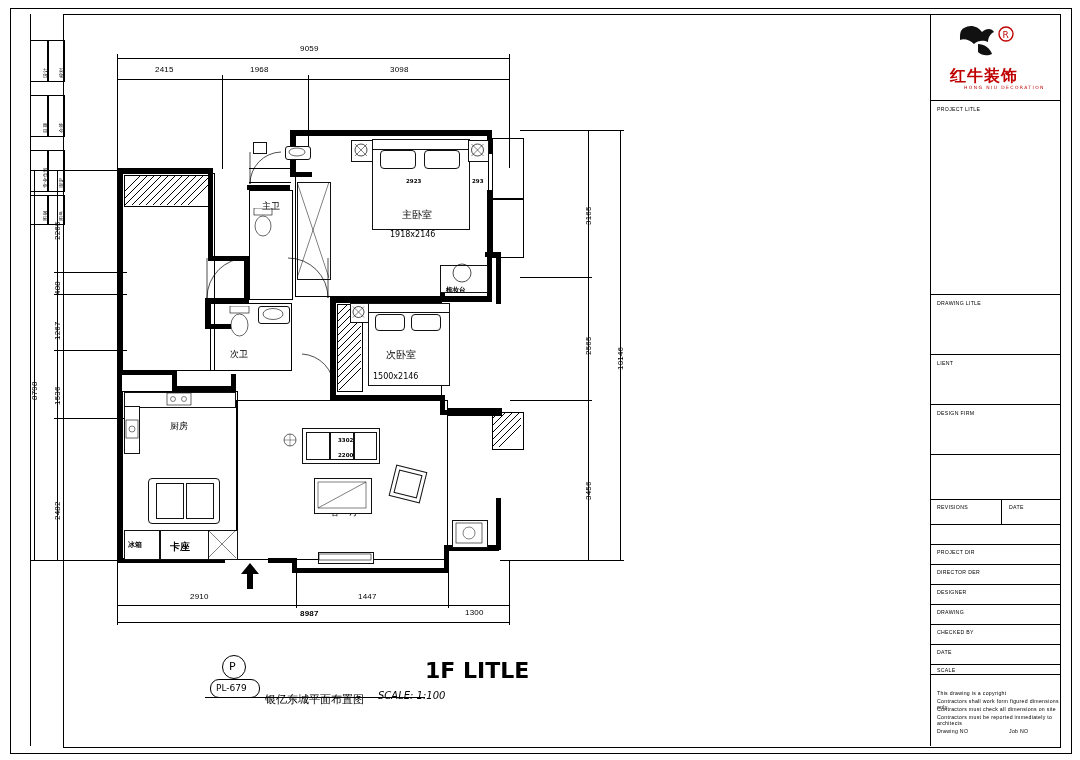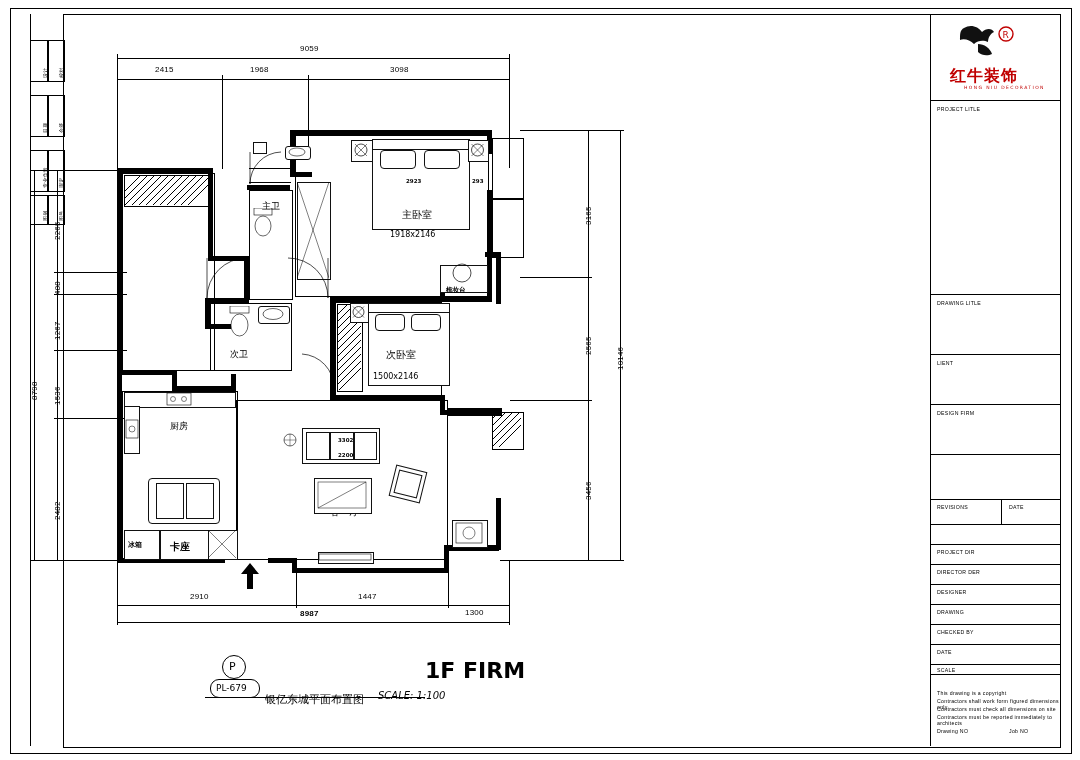--- a/index.html
+++ b/index.html
@@ -403,21 +403,21 @@
       </svg>
     <svg class="abs" style="left:300px;top:352px;" width="34" height="38">
         <path d="M34 36 A34 34 0 0 0 2 2" fill="none" stroke="#000" stroke-width=".7"></path>
         <line x1="34" y1="36" x2="34" y2="2" stroke="#000" stroke-width=".7"></line>
       </svg>
     <svg class="abs" style="left:248px;top:150px;" width="34" height="36">
         <path d="M2 34 A32 32 0 0 1 33 2" fill="none" stroke="#000" stroke-width=".7"></path>
         <line x1="2" y1="34" x2="2" y2="2" stroke="#000" stroke-width=".7"></line>
       </svg>
 
-    <div class="titlemain" style="left:425px;top:658px;font-size:22px;">1F FIRM</div>
+    <div class="titlemain" style="left:425px;top:658px;font-size:22px;">1F LITLE</div>
     <div class="lbl" style="left:265px;top:692px;font-size:11px;">银亿东城平面布置图</div>
     <div class="lbl" style="left:378px;top:690px;font-size:10px;font-style:italic;">SCALE: 1:100</div>
 
     <div class="abs" style="left:222px;top:655px;width:22px;height:22px;border:1.2px solid #000;border-radius:50%;"></div>
     <div class="lbl" style="left:229px;top:660px;font-size:11px;">P</div>
     <div class="abs" style="left:210px;top:679px;width:48px;height:17px;border:1.2px solid #000;border-radius:9px;"></div>
     <div class="lbl" style="left:216px;top:683px;font-size:9px;">PL-679</div>
     <div class="abs" style="left:205px;top:697px;width:220px;height:1px;background:#000;"></div>
 
   </div>

